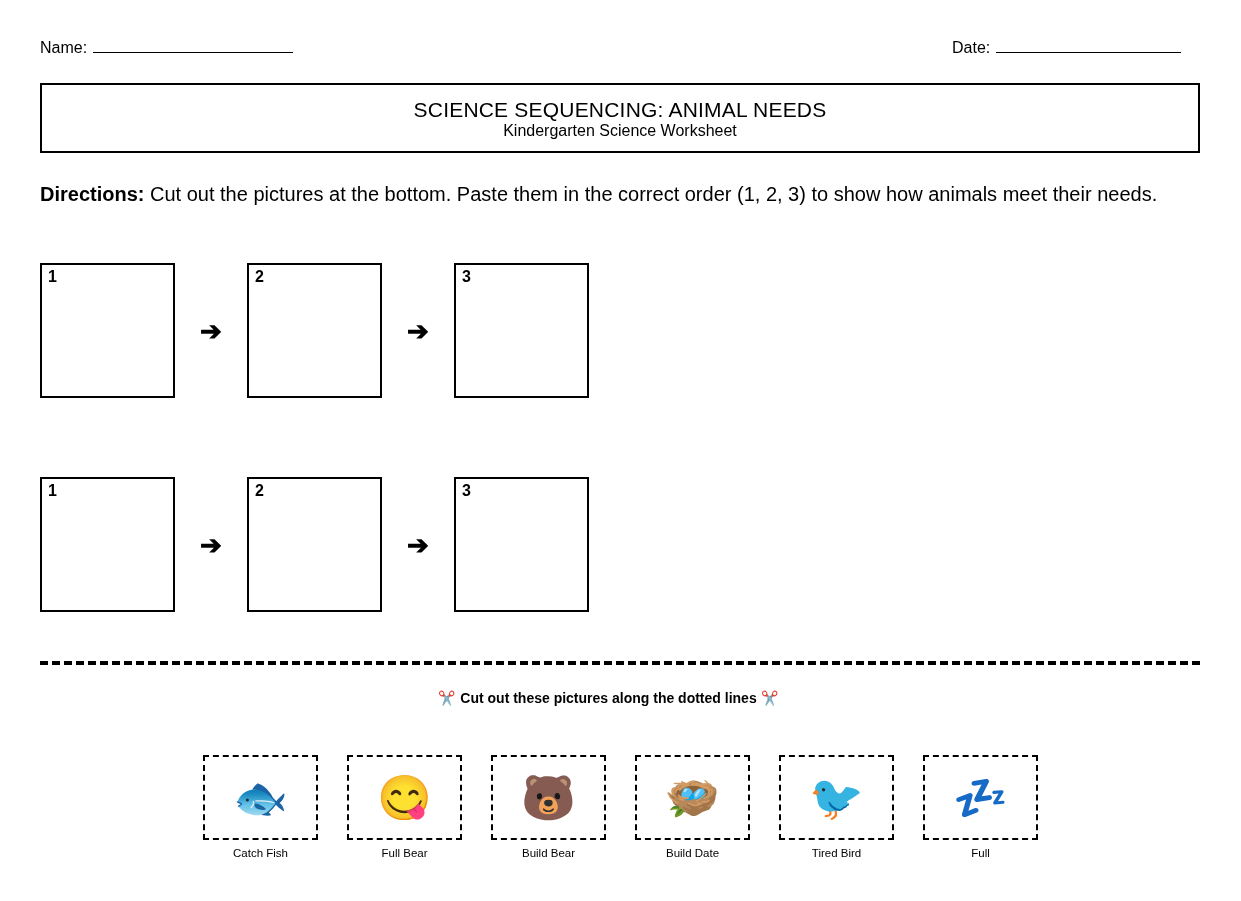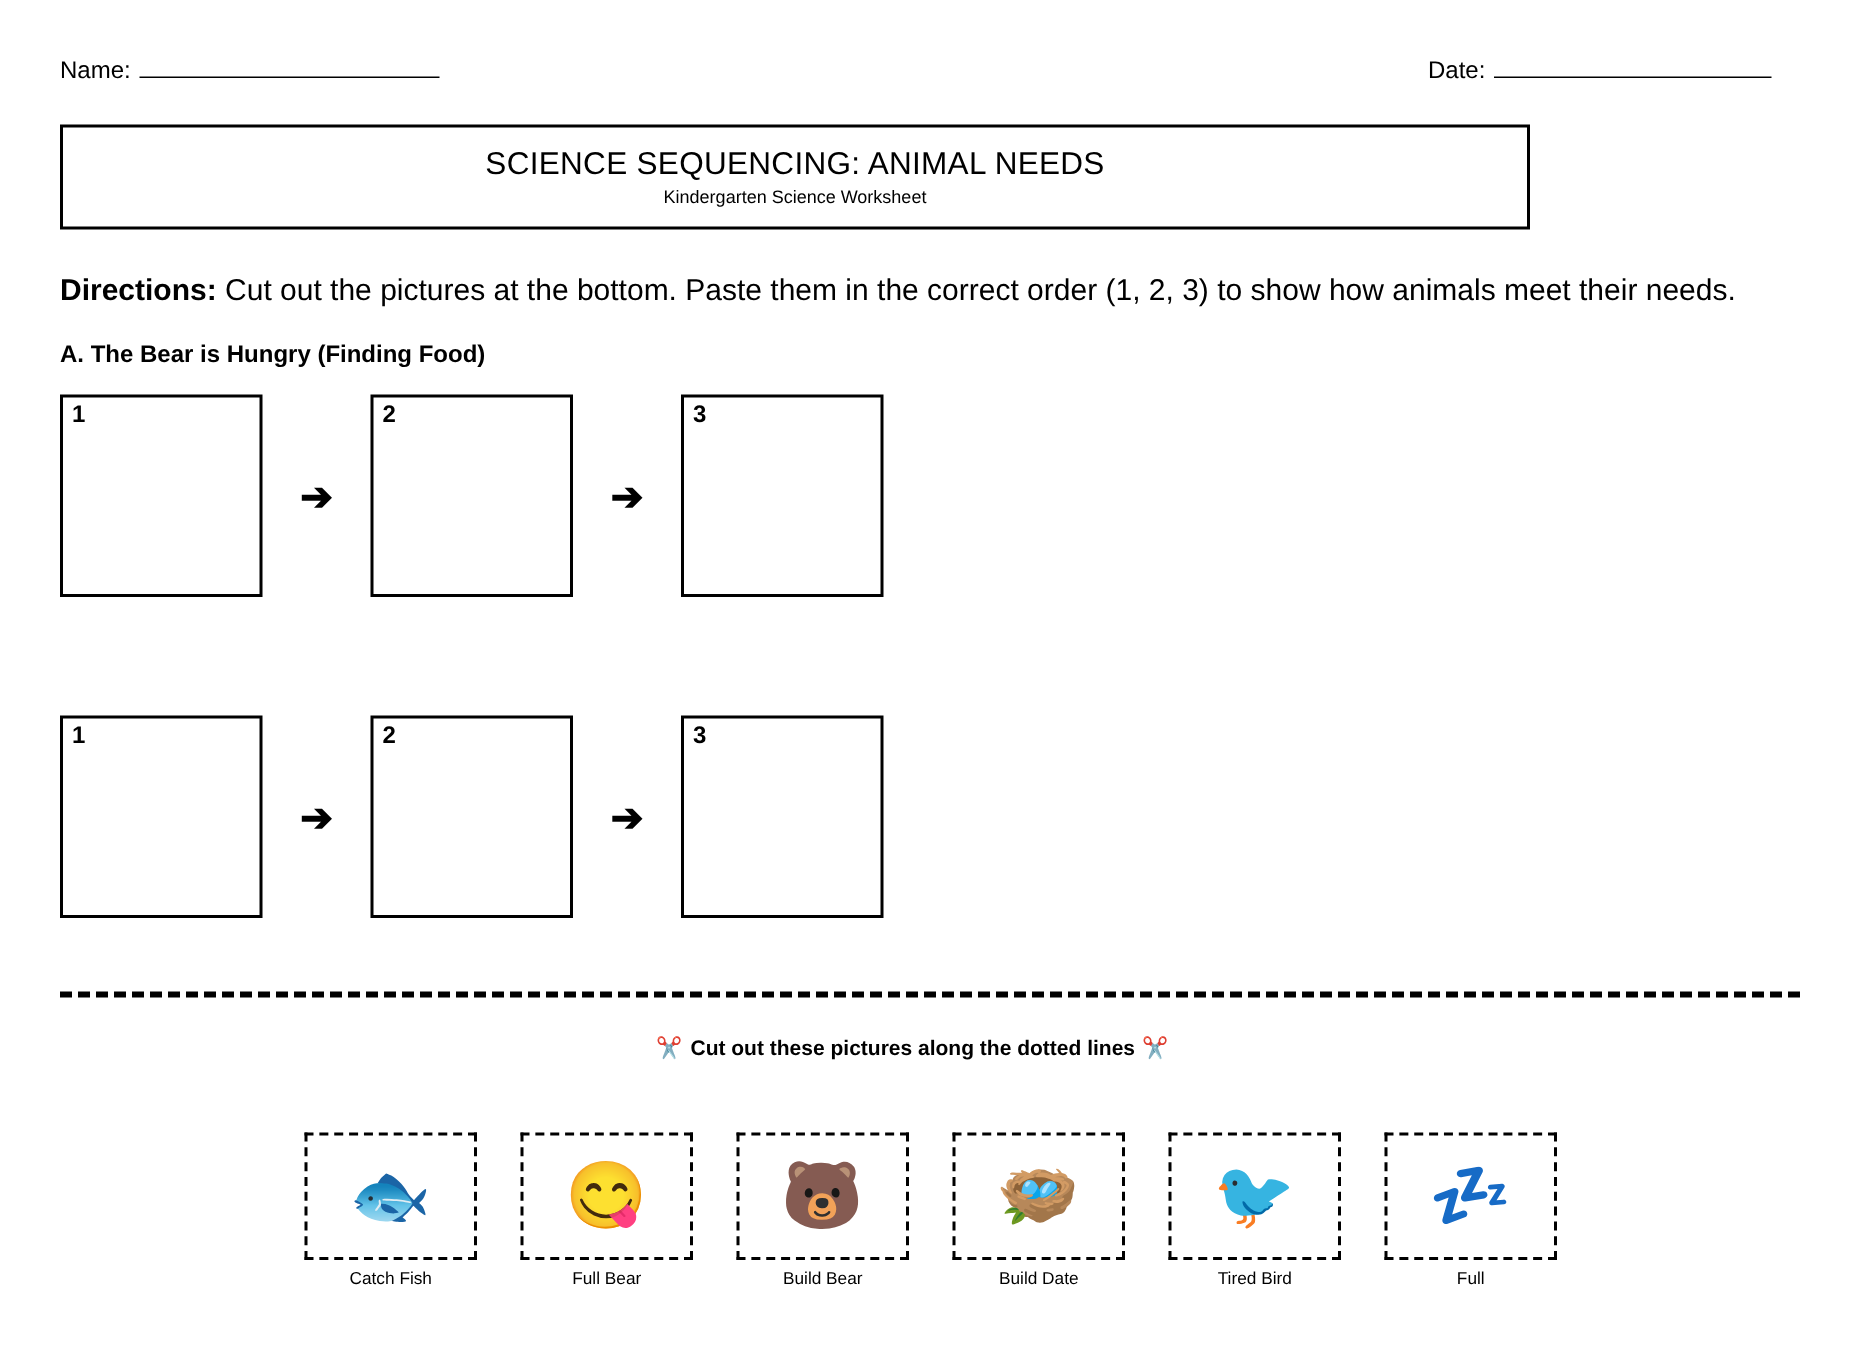--- a/index.html
+++ b/index.html
@@ -50,37 +50,37 @@
     height: 1px;
   }
   .idfield.name .rule { width: 200px; }
   .idfield.date .rule { width: 185px; }
 
   
   .titlebox {
     position: absolute;
     left: 40px;
     top: 83px;
-    width: 980px;
+    width: 1160px;
     height: 70px;
     border: 2.2px solid #000;
     box-sizing: border-box;
     display: flex;
     flex-direction: column;
     align-items: center;
     justify-content: center;
   }
   .titlebox .main-title {
     font-size: 21px;
     line-height: 26px;
     font-weight: 400;
     letter-spacing: 0.2px;
   }
   .titlebox .sub-title {
-    font-size: 12px;
+    font-size: 16px;
     line-height: 16px;
     margin-top: 0;
   }
 
   
   .directions {
     position: absolute;
     left: 40px;
     top: 184px;
     font-size: 20px;
@@ -217,21 +217,20 @@
 
   <div class="titlebox">
     <div class="main-title">SCIENCE SEQUENCING: ANIMAL NEEDS</div>
     <div class="sub-title">Kindergarten Science Worksheet</div>
   </div>
 
   <div class="directions">
     <span class="dlabel">Directions:</span><span> Cut out the pictures at the bottom. Paste them in the correct order (1, 2, 3) to show how animals meet their needs.</span>
   </div>
 
-  <div class="section-head section-a-head">A. The Bear is Hungry (Finding Food)</div>
   <div class="seq-row seq-a">
     <div class="seq-box">
       <span class="boxnum">1</span>
     </div>
     <div class="seq-arrow">➔</div>
     <div class="seq-box">
       <span class="boxnum">2</span>
     </div>
     <div class="seq-arrow">➔</div>
     <div class="seq-box">

